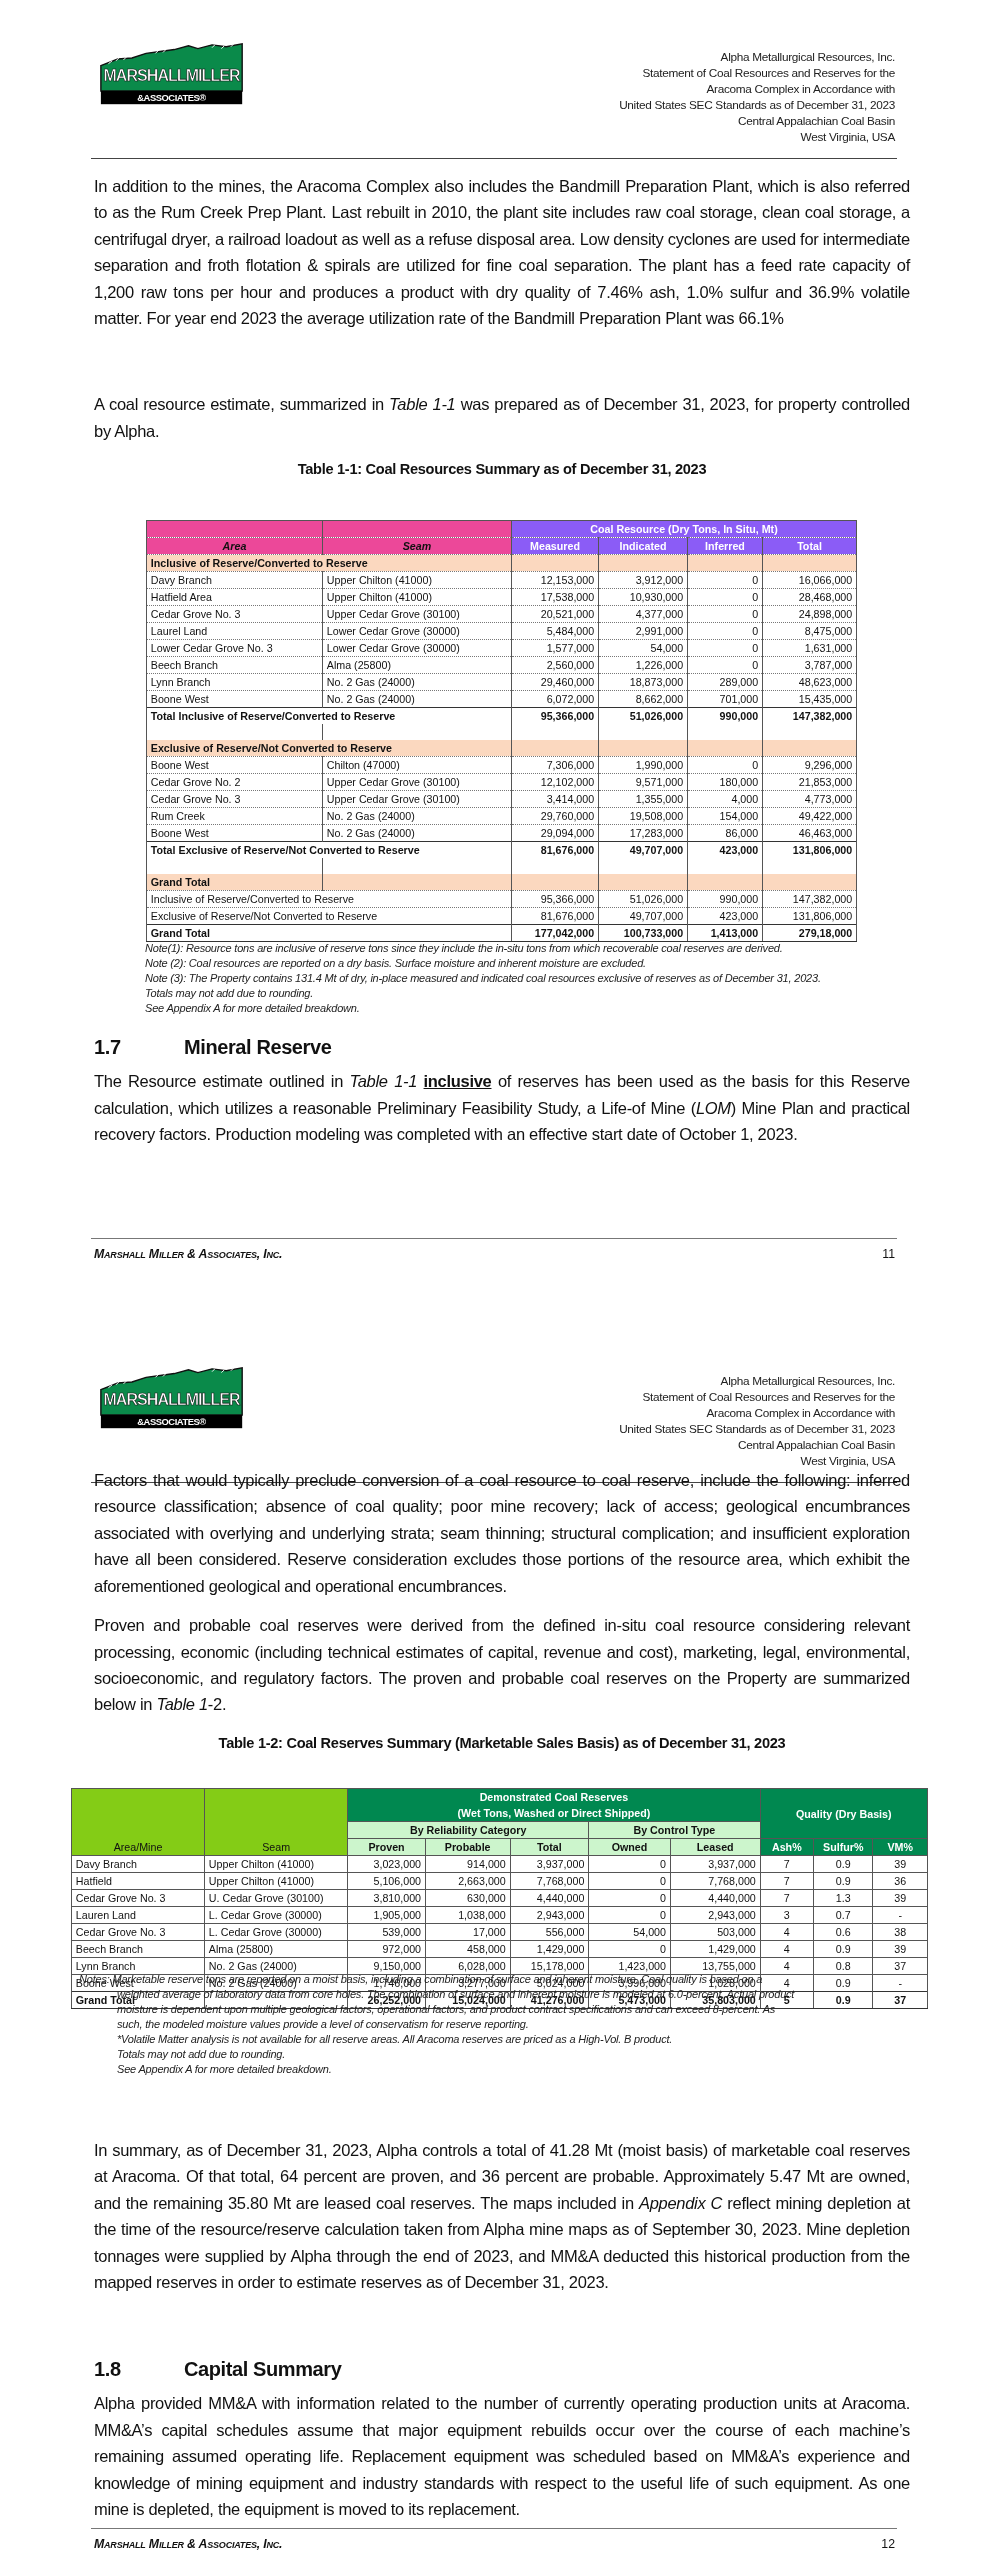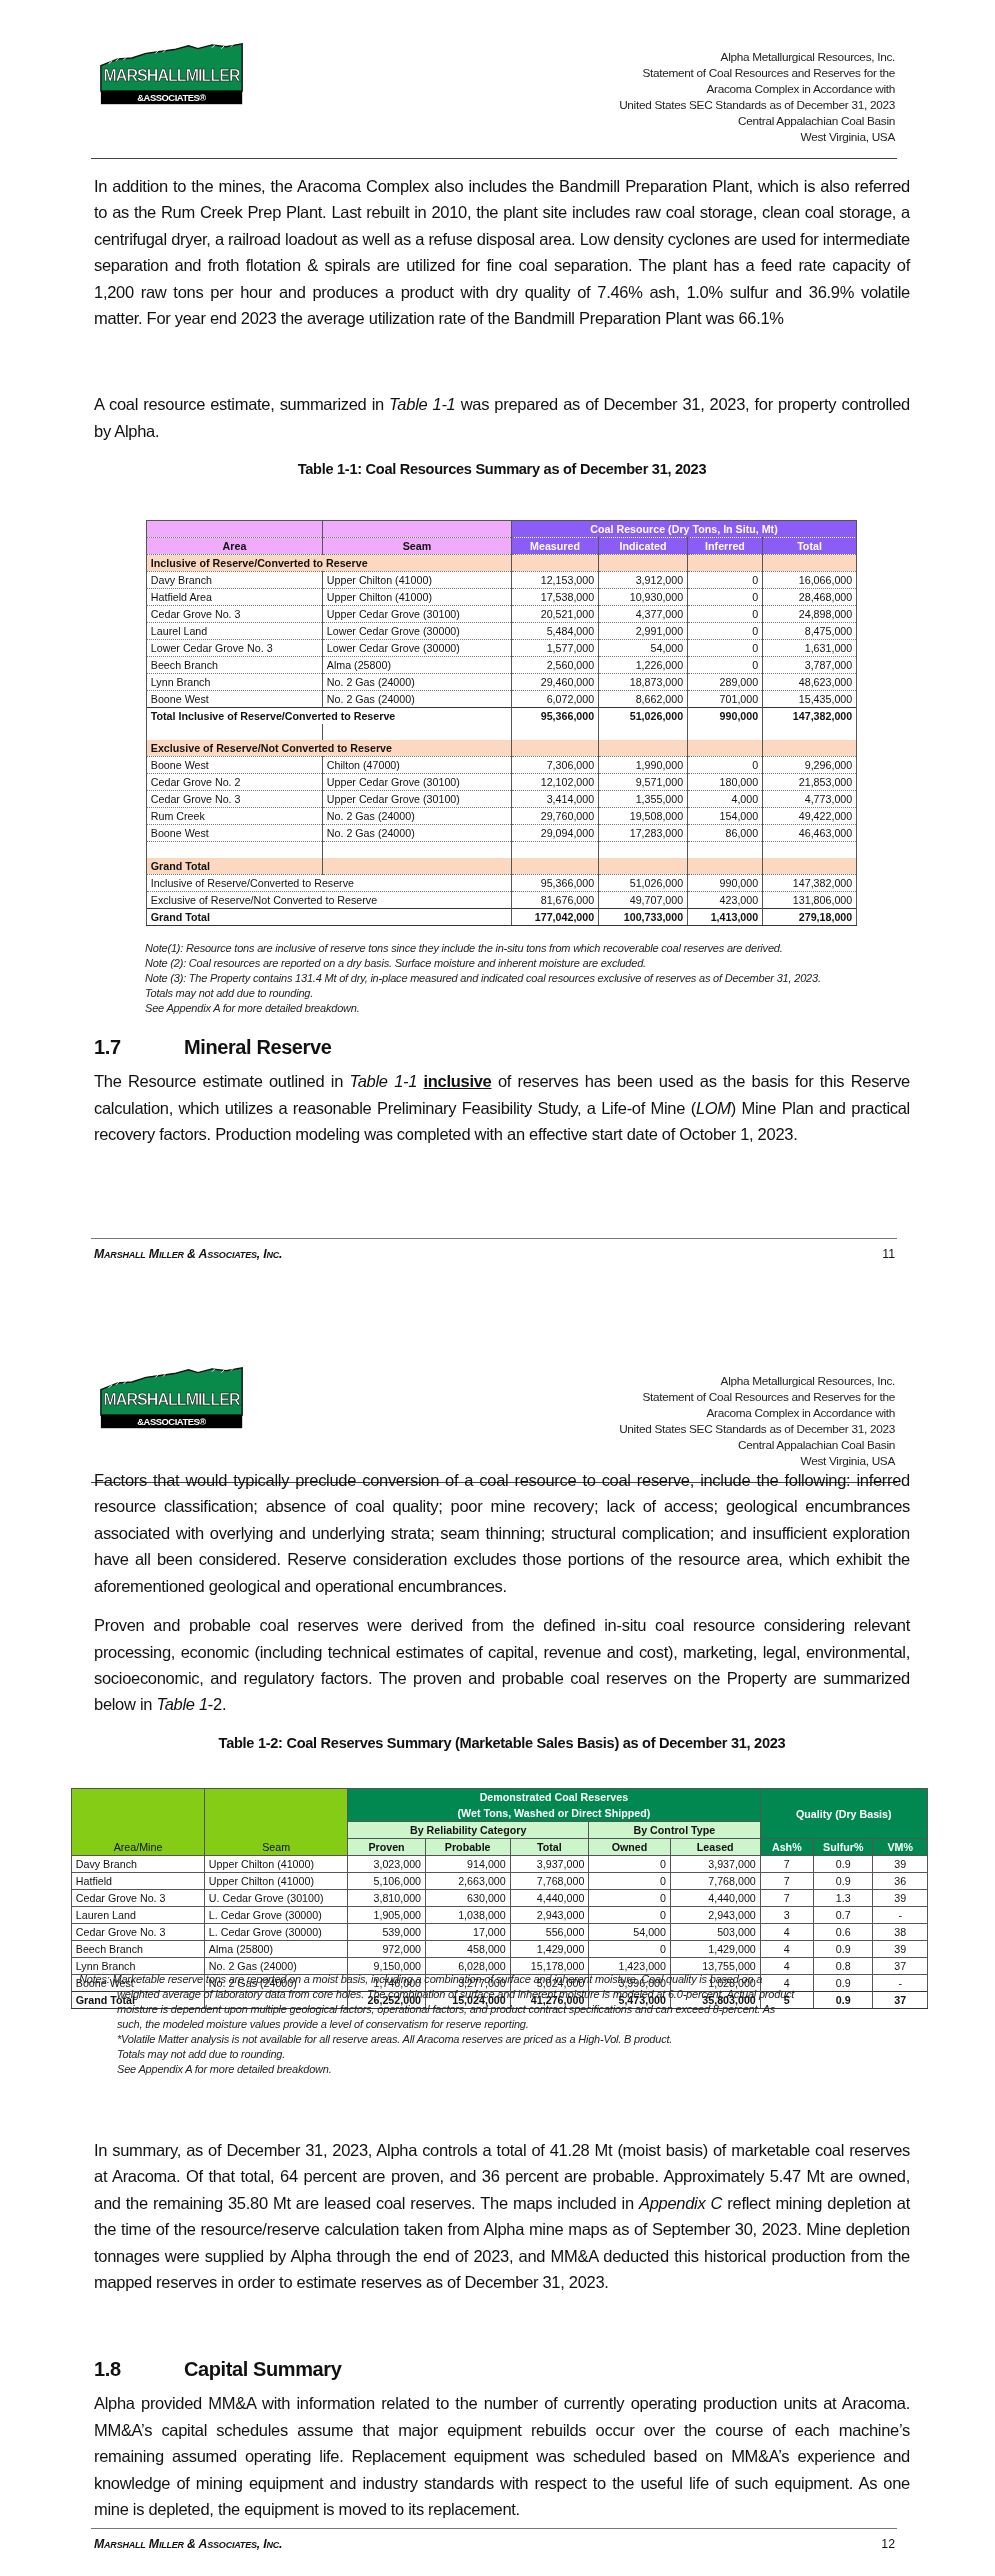--- a/index.html
+++ b/index.html
@@ -15,21 +15,21 @@
   h2.sec .num { display: inline-block; width: 90px; }
   .caption { text-align: center; font-weight: bold; font-size: 14.6px; font-family: "Liberation Sans", sans-serif; letter-spacing: -0.3px; }
   table.t { border-collapse: collapse; font-family: "Liberation Sans", sans-serif; font-size: 10.7px; table-layout: fixed; }
   table.t td, table.t th { padding: 0 3.8px; height: 16px; line-height: 16px; white-space: nowrap; overflow: hidden; }
   .num-cell { text-align: right; }
   .ctr { text-align: center; }
   .b { font-weight: bold; }
   
   #t1 { position: absolute; left: 146px; top: 520px; width: 711px; border: 0.9px solid #555; }
   #t1 .hd-red { background: #8b5cf6; color: #fff; font-weight: bold; text-align: center; }
-  #t1 .hd-peach { background: #f0abfc; font-weight: bold; }
+  #t1 .hd-peach { background: #ec4899; font-weight: bold; font-style: italic; }
   #t1 .peach { background: #fbd8bf; }
   #t1 td { border-left: 0.9px solid #555; border-right: 0.9px solid #555; border-bottom: 0.9px dotted #777; }
   #t1 tr.tot td { border-top: 0.9px solid #333; border-bottom: none; font-weight: bold; }
   #t1 tr.gap td { border-bottom: none; height: 16px; }
   #t1 tr.grand td { border-top: 1.9px solid #333; font-weight: bold; border-bottom: 0.9px solid #333; }
   #t1 .secname { border-right: none; }
   .notes { position: absolute; font-style: italic; font-size: 11px; line-height: 15px; font-family: "Liberation Sans", sans-serif; letter-spacing: -0.2px; color: #222; }
   
   #t2 { position: absolute; left: 71px; top: 1788px; width: 857px; border: 0.9px solid #555; }
   #t2 .hd-green { background: #008850; color: #fff; font-weight: bold; text-align: center; }
@@ -232,20 +232,27 @@
         <tr>
           <td>Boone West</td>
           <td>No. 2 Gas (24000)</td>
           <td class="num-cell">29,094,000</td>
           <td class="num-cell">17,283,000</td>
           <td class="num-cell">86,000</td>
           <td class="num-cell">46,463,000</td>
         </tr>
       </tbody>
     <tbody>
+        <tr class="tot">
+      <td colspan="2">Total Exclusive of Reserve/Not Converted to Reserve</td>
+      <td class="num-cell">81,676,000</td>
+      <td class="num-cell">49,707,000</td>
+      <td class="num-cell">423,000</td>
+      <td class="num-cell">131,806,000</td>
+    </tr>
     <tr class="gap">
           <td></td>
           <td></td>
           <td></td>
           <td></td>
           <td></td>
           <td></td>
         </tr>
     <tr>
       <td class="peach b">Grand Total</td>

